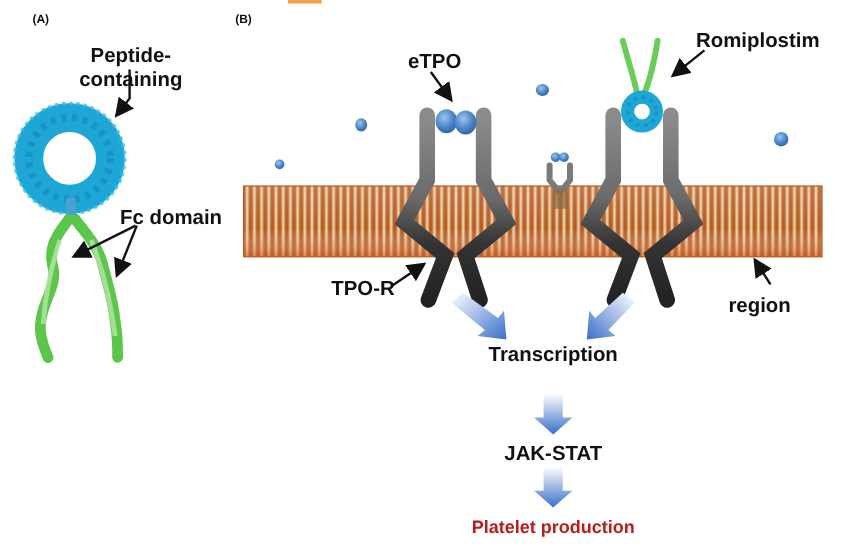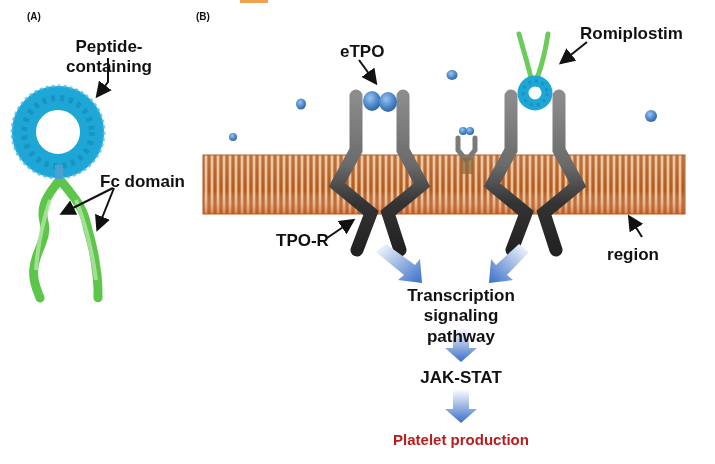--- a/index.html
+++ b/index.html
@@ -155,18 +155,17 @@
 <div class="lbl l13" style="left:340px; top:42px;">eTPO</div>
 <div class="lbl l13" style="left:580px; top:24px;">Romiplostim</div>
 <div class="lbl l13" style="left:276px; top:231px;">TPO-R</div>
 
 <div class="lbl l13" style="left:578px; top:245px; width:110px;">
   <div>region</div>
 </div>
 
 <div class="lbl l13" style="left:391px; top:286px; width:140px;">
   <div>Transcription</div>
-  <div>signaling pathway</div>
 </div>
 
 <div class="lbl l13" style="left:411px; top:368px; width:100px;">JAK-STAT</div>
 
 <div class="lbl green" style="left:376px; top:431px; width:170px;">Platelet production</div>
 
 </body></html>

